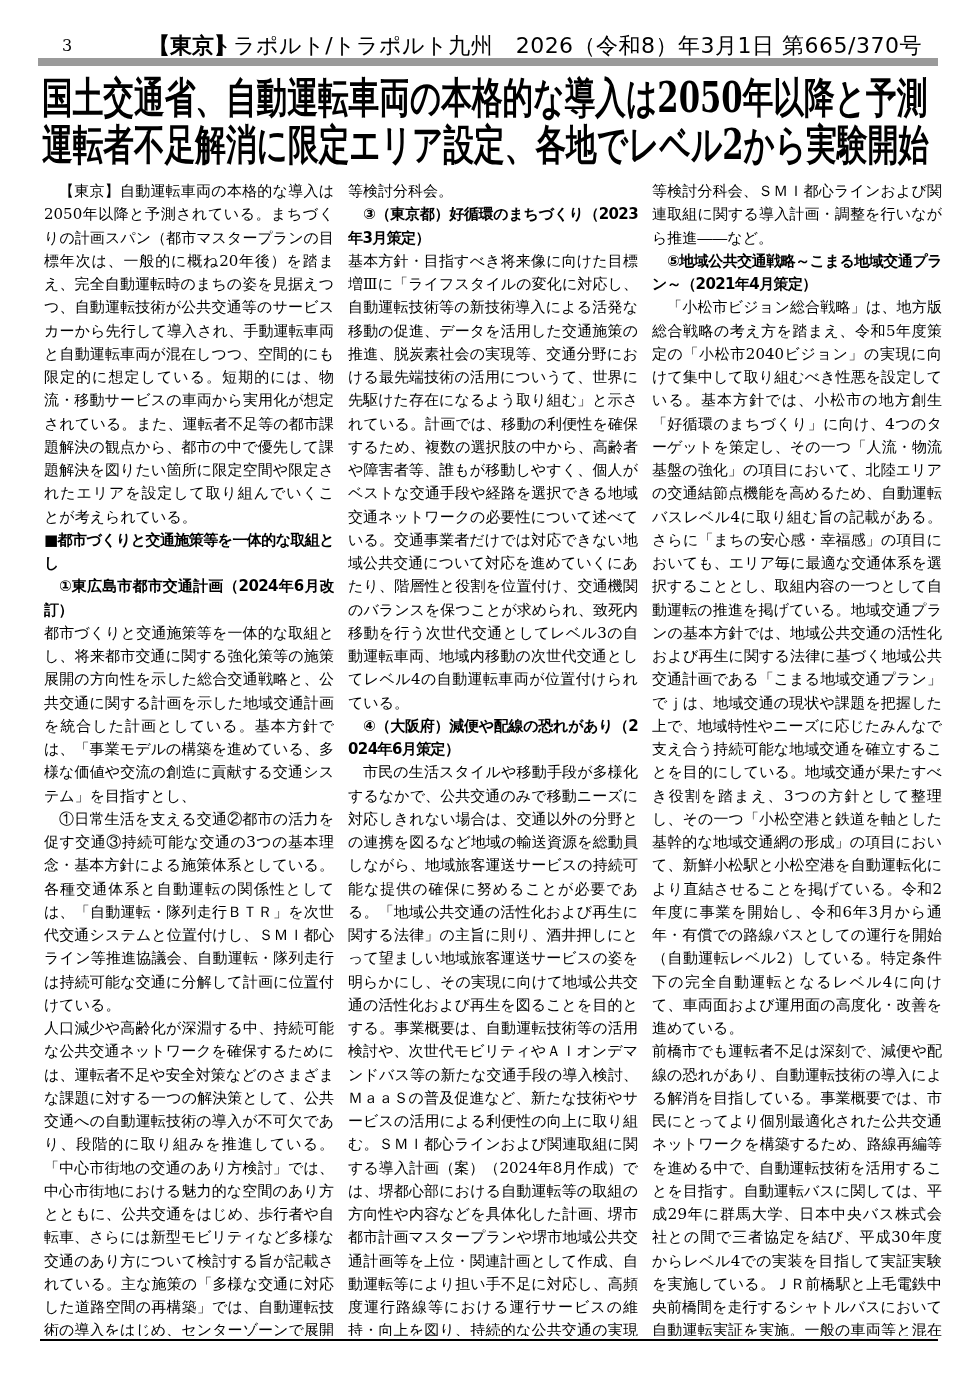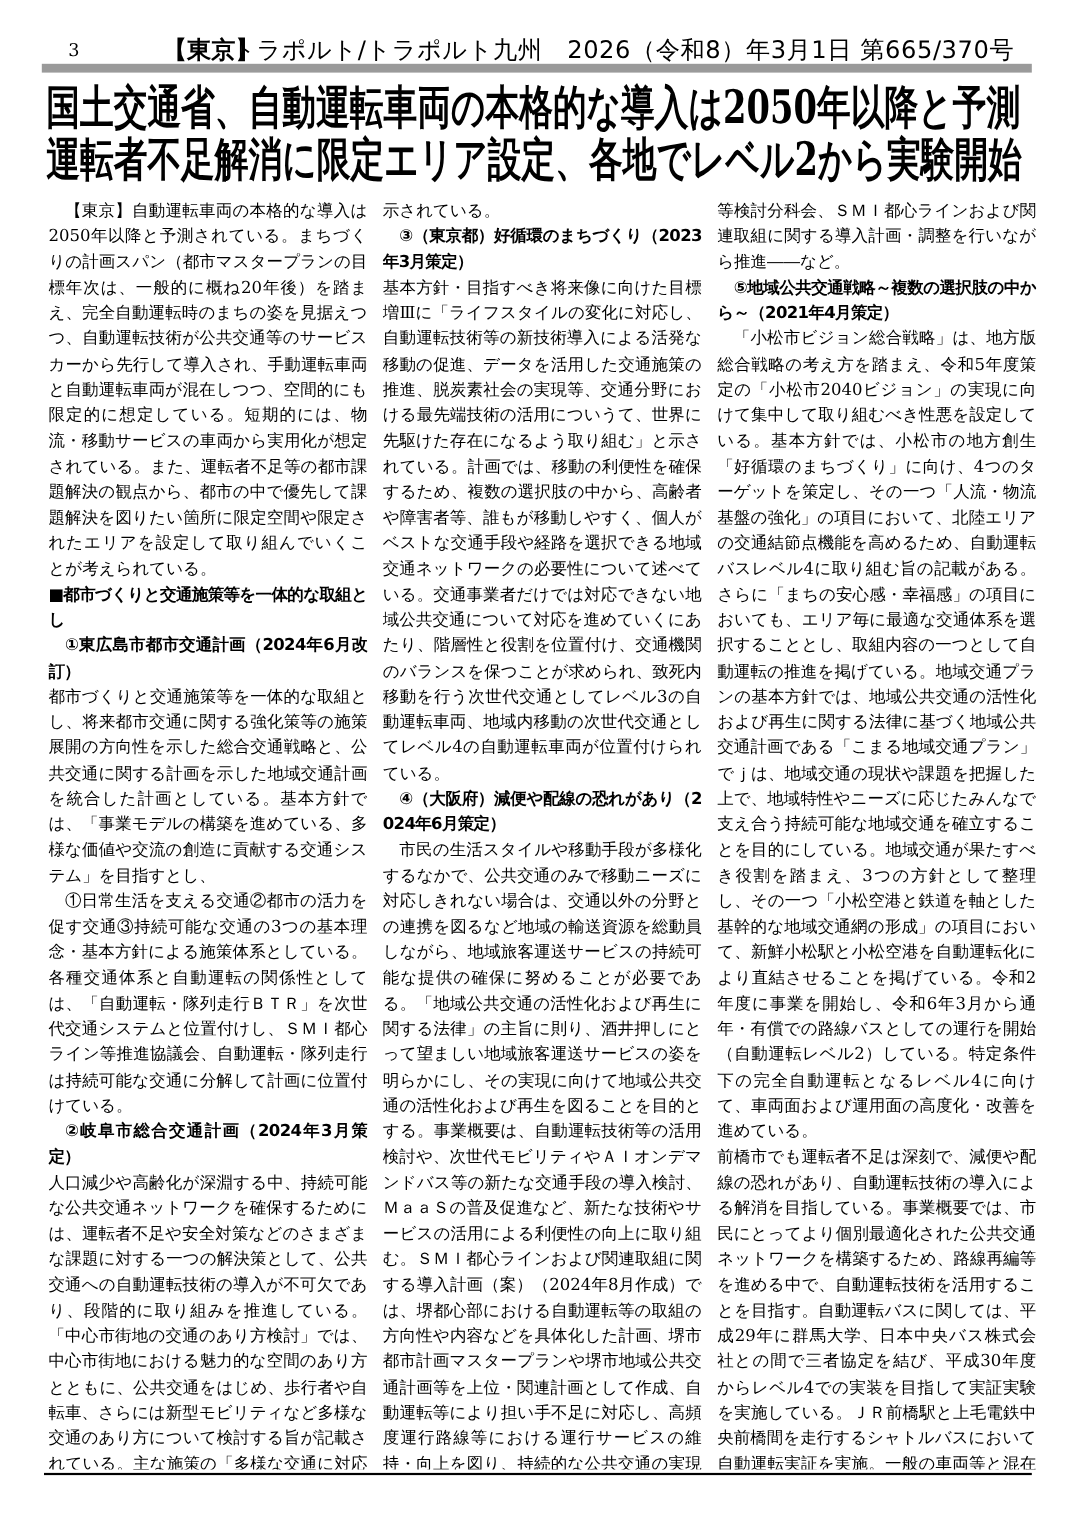--- a/index.html
+++ b/index.html
@@ -102,31 +102,30 @@
     <div class="headline-line">国土交通省、自動運転車両の本格的な導入は2050年以降と予測</div>
     <div class="headline-line">運転者不足解消に限定エリア設定、各地でレベル2から実験開始</div>
   </div>
   <div class="columns" id="columns">
       <div class="column">
         <p class="block para indent">【東京】自動運転車両の本格的な導入は2050年以降と予測されている。まちづくりの計画スパン（都市マスタープランの目標年次は、一般的に概ね20年後）を踏まえ、完全自動運転時のまちの姿を見据えつつ、自動運転技術が公共交通等のサービスカーから先行して導入され、手動運転車両と自動運転車両が混在しつつ、空間的にも限定的に想定している。短期的には、物流・移動サービスの車両から実用化が想定されている。また、運転者不足等の都市課題解決の観点から、都市の中で優先して課題解決を図りたい箇所に限定空間や限定されたエリアを設定して取り組んでいくことが考えられている。</p>
         <p class="block section">■都市づくりと交通施策等を一体的な取組とし</p>
         <p class="block heading">①東広島市都市交通計画（2024年6月改訂）</p>
         <p class="block para">都市づくりと交通施策等を一体的な取組とし、将来都市交通に関する強化策等の施策展開の方向性を示した総合交通戦略と、公共交通に関する計画を示した地域交通計画を統合した計画としている。基本方針では、「事業モデルの構築を進めている、多様な価値や交流の創造に貢献する交通システム」を目指すとし、</p>
         <p class="block para indent">①日常生活を支える交通②都市の活力を促す交通③持続可能な交通の3つの基本理念・基本方針による施策体系としている。各種交通体系と自動運転の関係性としては、「自動運転・隊列走行ＢＴＲ」を次世代交通システムと位置付けし、ＳＭＩ都心ライン等推進協議会、自動運転・隊列走行は持続可能な交通に分解して計画に位置付けている。</p>
-        <p class="block heading">②岐阜市総合交通計画（2024年3月策定）</p>
         <p class="block para">人口減少や高齢化が深淵する中、持続可能な公共交通ネットワークを確保するためには、運転者不足や安全対策などのさまざまな課題に対する一つの解決策として、公共交通への自動運転技術の導入が不可欠であり、段階的に取り組みを推進している。「中心市街地の交通のあり方検討」では、中心市街地における魅力的な空間のあり方とともに、公共交通をはじめ、歩行者や自転車、さらには新型モビリティなど多様な交通のあり方について検討する旨が記載されている。主な施策の「多様な交通に対応した道路空間の再構築」では、自動運転技術の導入をはじめ、センターゾーンで展開されるまちづくり事業と連動しながら、公共交通や自転車、パーソナルモビリティなど、多様な交通に対応した道路空間の再構築を行い、また、沿線状況に応じて、柔軟な路肩の運用などを図っていくことが示されている。「新技術等の本格導入の推進」では、新技術を活用した公共交通サービスのあり方を検討しながら、中心部の循環バスや、将来的には郊外部のコミュニティ交通など、地域の特徴に合わせた導入の実現を目指すことが</p>
       </div>
       <div class="column">
-        <p class="block para">示されている。</p>
+        <p class="block para">等検討分科会。</p>
         <p class="block heading">③（東京都）好循環のまちづくり（2023年3月策定）</p>
         <p class="block para">基本方針・目指すべき将来像に向けた目標増Ⅲに「ライフスタイルの変化に対応し、自動運転技術等の新技術導入による活発な移動の促進、データを活用した交通施策の推進、脱炭素社会の実現等、交通分野における最先端技術の活用についうて、世界に先駆けた存在になるよう取り組む」と示されている。計画では、移動の利便性を確保するため、複数の選択肢の中から、高齢者や障害者等、誰もが移動しやすく、個人がベストな交通手段や経路を選択できる地域交通ネットワークの必要性について述べている。交通事業者だけでは対応できない地域公共交通について対応を進めていくにあたり、階層性と役割を位置付け、交通機関のバランスを保つことが求められ、致死内移動を行う次世代交通としてレベル3の自動運転車両、地域内移動の次世代交通としてレベル4の自動運転車両が位置付けられている。</p>
         <p class="block heading">④（大阪府）減便や配線の恐れがあり（2024年6月策定）</p>
         <p class="block para indent">市民の生活スタイルや移動手段が多様化するなかで、公共交通のみで移動ニーズに対応しきれない場合は、交通以外の分野との連携を図るなど地域の輸送資源を総動員しながら、地域旅客運送サービスの持続可能な提供の確保に努めることが必要である。「地域公共交通の活性化および再生に関する法律」の主旨に則り、酒井押しにとって望ましい地域旅客運送サービスの姿を明らかにし、その実現に向けて地域公共交通の活性化および再生を図ることを目的とする。事業概要は、自動運転技術等の活用検討や、次世代モビリティやＡＩオンデマンドバス等の新たな交通手段の導入検討、ＭａａＳの普及促進など、新たな技術やサービスの活用による利便性の向上に取り組む。ＳＭＩ都心ラインおよび関連取組に関する導入計画（案）（2024年8月作成）では、堺都心部における自動運転等の取組の方向性や内容などを具体化した計画、堺市都市計画マスタープランや堺市地域公共交通計画等を上位・関連計画として作成、自動運転等により担い手不足に対応し、高頻度運行路線等における運行サービスの維持・向上を図り、持続的な公共交通の実現につなげることや、自動運転の導入効果として、運転者の再配備や利便性等の向上による市内公共交通ネットワークの維持につながることを計画に規制、自動運転の推進にあたり、市民や関係団体、事業者、学識経験者等で構成するＳＭＩ都心ライン等推進協議会、ＳＭＩ都心ライン等推進協議会、、ＳＭＩ都心ライン自動運転技術</p>
       </div>
       <div class="column">
         <p class="block para">等検討分科会、ＳＭＩ都心ラインおよび関連取組に関する導入計画・調整を行いながら推進――など。</p>
-        <p class="block heading">⑤地域公共交通戦略～複数の選択肢の中から～（2021年4月策定）</p>
+        <p class="block heading">⑤地域公共交通戦略～こまる地域交通プラン～（2021年4月策定）</p>
         <p class="block para indent">「小松市ビジョン総合戦略」は、地方版総合戦略の考え方を踏まえ、令和5年度策定の「小松市2040ビジョン」の実現に向けて集中して取り組むべき性悪を設定している。基本方針では、小松市の地方創生「好循環のまちづくり」に向け、4つのターゲットを策定し、その一つ「人流・物流基盤の強化」の項目において、北陸エリアの交通結節点機能を高めるため、自動運転バスレベル4に取り組む旨の記載がある。さらに「まちの安心感・幸福感」の項目においても、エリア毎に最適な交通体系を選択することとし、取組内容の一つとして自動運転の推進を掲げている。地域交通プランの基本方針では、地域公共交通の活性化および再生に関する法律に基づく地域公共交通計画である「こまる地域交通プラン」でｊは、地域交通の現状や課題を把握した上で、地域特性やニーズに応じたみんなで支え合う持続可能な地域交通を確立することを目的にしている。地域交通が果たすべき役割を踏まえ、3つの方針として整理し、その一つ「小松空港と鉄道を軸とした基幹的な地域交通網の形成」の項目において、新鮮小松駅と小松空港を自動運転化により直結させることを掲げている。令和2年度に事業を開始し、令和6年3月から通年・有償での路線バスとしての運行を開始（自動運転レベル2）している。特定条件下の完全自動運転となるレベル4に向けて、車両面および運用面の高度化・改善を進めている。</p>
         <p class="block para">前橋市でも運転者不足は深刻で、減便や配線の恐れがあり、自動運転技術の導入による解消を目指している。事業概要では、市民にとってより個別最適化された公共交通ネットワークを構築するため、路線再編等を進める中で、自動運転技術を活用することを目指す。自動運転バスに関しては、平成29年に群馬大学、日本中央バス株式会社との間で三者協定を結び、平成30年度からレベル4での実装を目指して実証実験を実施している。ＪＲ前橋駅と上毛電鉄中央前橋間を走行するシャトルバスにおいて自動運転実証を実施。一般の車両等と混在している環境下で、既存の路線での運行をしている。群馬県と実施しているＧｕｎＭａａＳとの連携を検討しており、持続的な取組みとすべく、事業モデルの構築を進めている。群馬県や渋川市も実証を積み重ねており、群馬県下での展開も見据えている。</p>
       </div>
     </div>
   <div class="footer-rule"></div>
 </div>
 
 </body></html>

